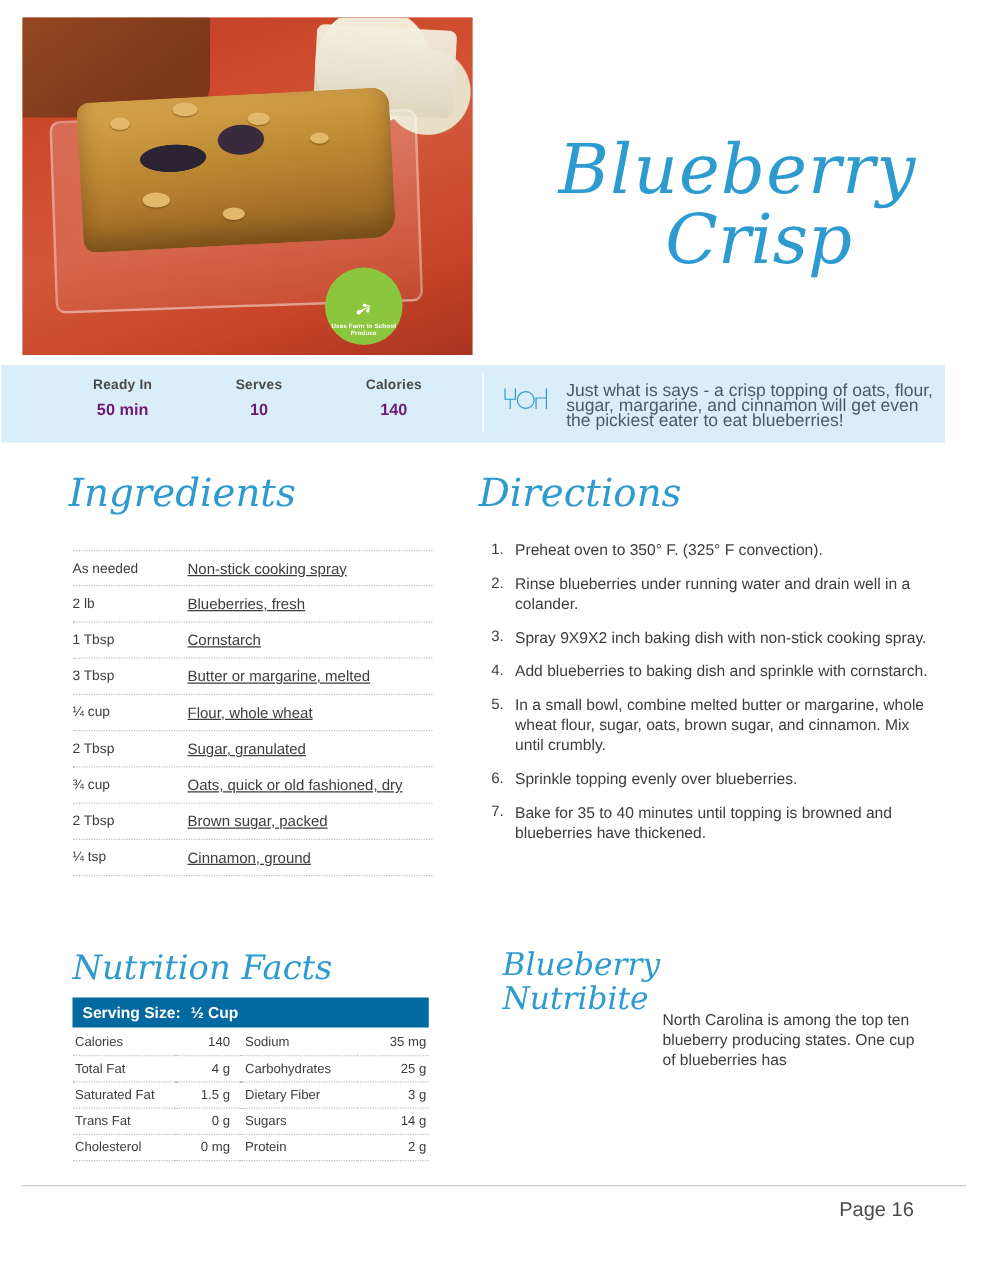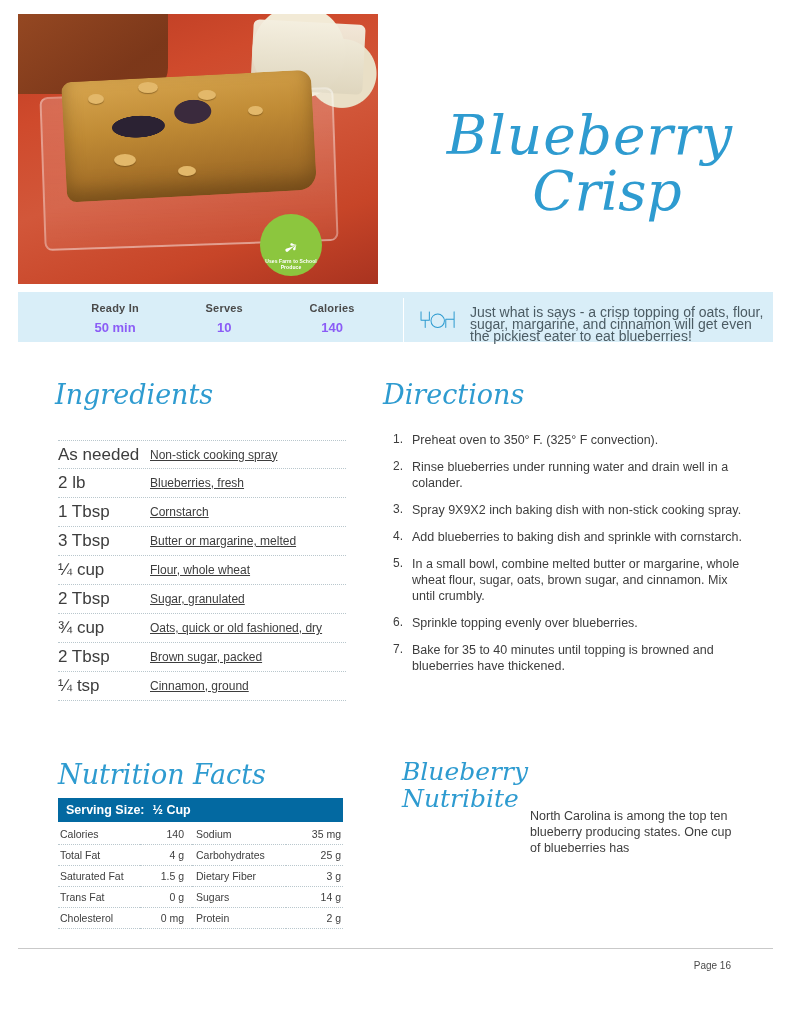--- a/index.html
+++ b/index.html
@@ -142,44 +142,44 @@
   .recipe-title .line2 {
     font-size: 55px;
     line-height: 62px;
     display: block;
     padding-left: 34px;
   }
 
   
   .info-bar {
     position: absolute;
-    left: 18px;
+    left: 1px;
     top: 292px;
     width: 755px;
-    height: 50px;
+    height: 62px;
     background: #d9eef8;
   }
   .info-stats {
     position: absolute;
     left: 40px;
     top: 10px;
     width: 330px;
     display: flex;
     justify-content: space-around;
     text-align: center;
   }
   .stat-label {
     font-size: 11px;
     color: #4a4a4a;
     font-weight: bold;
     letter-spacing: .2px;
   }
   .stat-value {
     font-size: 13px;
-    color: #8b5cf6;
+    color: #701a75;
     font-weight: bold;
     margin-top: 6px;
   }
   .info-divider {
     position: absolute;
     left: 385px;
     top: 6px;
     width: 1px;
     height: 48px;
     background: #ffffff;
@@ -201,21 +201,21 @@
     font-size: 14px;
     line-height: 12px;
     color: #4b5b63;
   }
 
   
   .script-head {
     font-family: "DejaVu Serif", serif;
     font-style: italic;
     color: #2e9bd0;
-    font-size: 27px;
+    font-size: 31px;
     line-height: 34px;
   }
   .ingredients-head {
     position: absolute;
     left: 55px;
     top: 378px;
   }
   .directions-head {
     position: absolute;
     left: 383px;
@@ -248,21 +248,21 @@
     display: flex;
     align-items: center;
     border-bottom: 1px dotted #b9c7cd;
     min-height: 29px;
     padding: 2px 0;
     box-sizing: border-box;
   }
   .ing-row:first-child { border-top: 1px dotted #b9c7cd; }
   .ing-amt {
     width: 92px;
-    font-size: 17px;
+    font-size: 11px;
     color: #3d3d3d;
     flex: none;
   }
   .ing-name {
     font-size: 12px;
     color: #3d3d3d;
     line-height: 14px;
     text-decoration: underline;
   }
 
@@ -346,21 +346,21 @@
     left: 18px;
     top: 948px;
     width: 755px;
     height: 1px;
     background: #c9c9c9;
   }
   .page-num {
     position: absolute;
     right: 60px;
     top: 960px;
-    font-size: 10px;
+    font-size: 16px;
     color: #4a4a4a;
   }
 </style>
 </head>
 <body>
 
 <div class="page">
 
   <div class="hero-photo">
     <div class="photo-bg"></div>

